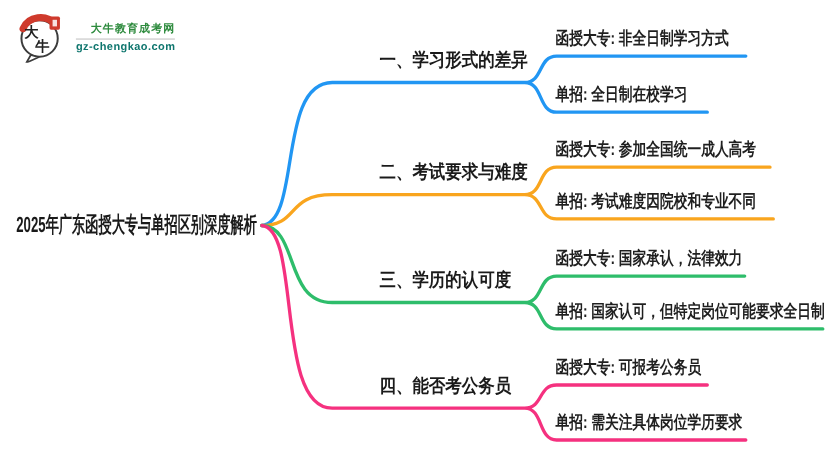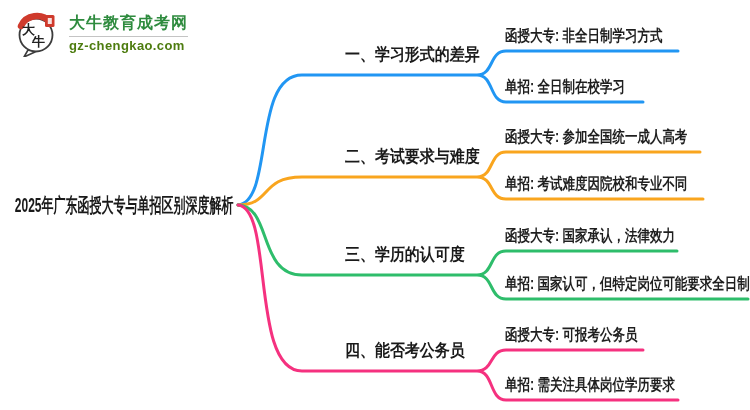--- a/index.html
+++ b/index.html
@@ -4,23 +4,23 @@
 <style>
   html,body{margin:0;padding:0;background:#fff;}
   .stage{
     position:relative;width:750px;height:410px;background:#ffffff;
     overflow:hidden;font-family:"Liberation Sans","DejaVu Sans",sans-serif;
   }
   svg.links{position:absolute;left:0;top:0;}
   
   .logo{position:absolute;left:14px;top:9px;display:flex;align-items:center;gap:9px;cursor:pointer;}
   .logo-text{display:flex;flex-direction:column;}
-  .logo-title{font-size:16px;font-weight:bold;color:#2e8b3e;letter-spacing:1px;white-space:nowrap;text-align:right;}
+  .logo-title{font-size:10px;font-weight:bold;color:#2e8b3e;letter-spacing:1px;white-space:nowrap;text-align:right;}
   .logo-divider{height:1px;background:#c4c4c4;margin:2px 0 1px 0;}
-  .logo-domain{font-size:13px;font-weight:bold;color:#4d7c0f;letter-spacing:.4px;white-space:nowrap;}
+  .logo-domain{font-size:10px;font-weight:bold;color:#0f766e;letter-spacing:.4px;white-space:nowrap;}
   
   .root-label{
     position:absolute;right:517px;top:194px;line-height:22px;font-size:20px;font-weight:bold;color:#1a1a1a;
     white-space:nowrap;transform:scaleX(.60);transform-origin:100% 50%;cursor:pointer;
   }
   .branch-label{
     position:absolute;left:345px;line-height:22px;font-size:17px;font-weight:bold;color:#1a1a1a;
     white-space:nowrap;transform:scaleX(.88);transform-origin:0 100%;cursor:pointer;
   }
   .child-label{

